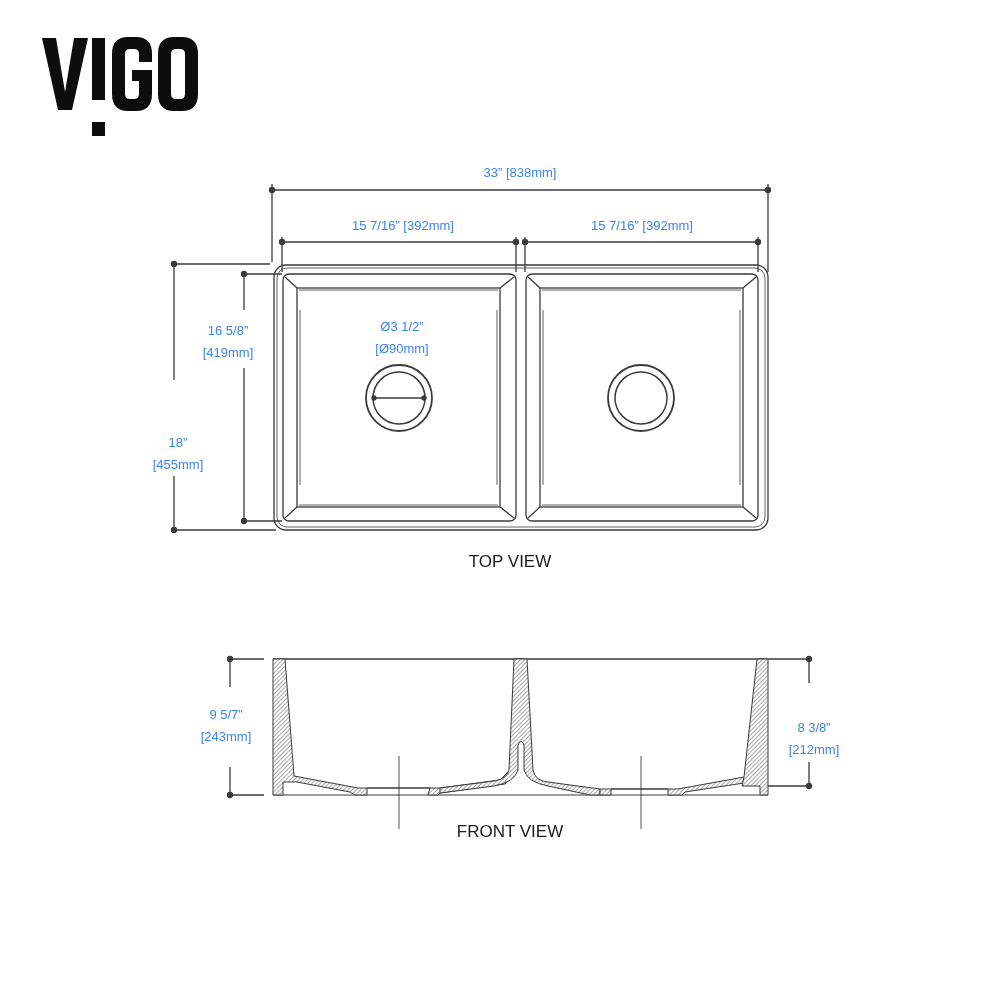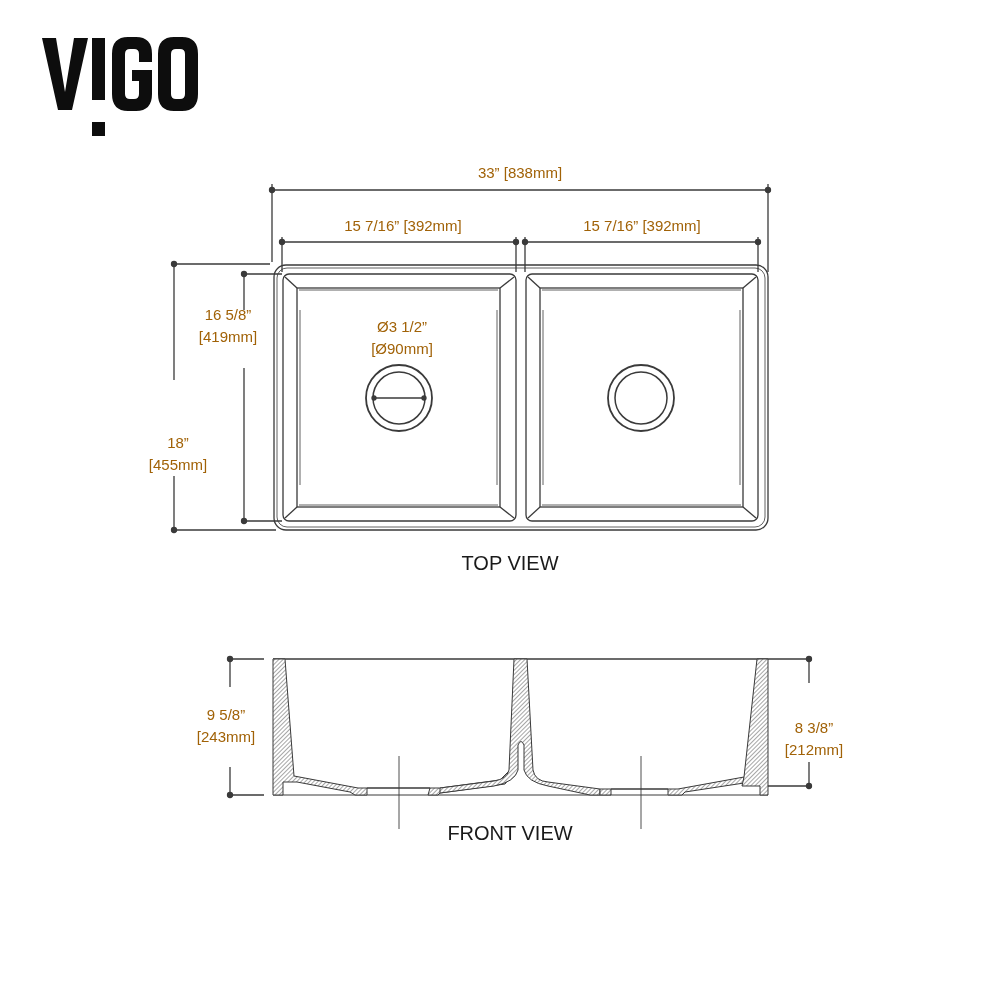--- a/index.html
+++ b/index.html
@@ -1,22 +1,22 @@
 <!DOCTYPE html>
 <html><head>
 <meta charset="utf-8">
 <style>
   html, body { margin:0; padding:0; background:#ffffff; }
   body { width:1000px; height:1000px; position:relative; overflow:hidden;
          font-family:"Liberation Sans", sans-serif; color:#1a1a1a; }
   svg#drawing { position:absolute; left:0; top:0; }
-  .lbl { position:absolute; font-size:15px; line-height:22px; color:#a16207;
+  .lbl { position:absolute; font-size:13px; line-height:22px; color:#3b82f6;
          white-space:nowrap; text-align:center; background:#ffffff; }
   .lbl span { display:block; }
-  .view-title { position:absolute; font-size:20px; color:#1a1a1a; text-align:center; white-space:nowrap; }
+  .view-title { position:absolute; font-size:17px; color:#1a1a1a; text-align:center; white-space:nowrap; }
   .logo { position:absolute; left:40px; top:34px; width:160px; height:104px; }
 </style>
 </head>
 <body>
 
 <div class="logo">
   <svg width="160" height="104" viewBox="0 0 160 104">
 
     <polygon points="2,4 16,4 25,58 34,4 48,4 32,76 18,76" fill="#0d0d0d"></polygon>
 
@@ -172,31 +172,31 @@
 <div class="lbl" style="left:318px; top:215px; width:170px;">
   <span>15 7/16” [392mm]</span>
 </div>
 <div class="lbl" style="left:557px; top:215px; width:170px;">
   <span>15 7/16” [392mm]</span>
 </div>
 <div class="lbl" style="left:134px; top:384px; width:88px;margin-top:48px;">
   <span>18”</span>
   <span>[455mm]</span>
 </div>
-<div class="lbl" style="left:184px; top:304px; width:88px; background:transparent;">
+<div class="lbl" style="left:184px; top:320px; width:88px; background:transparent;">
   <span>16 5/8”</span>
   <span>[419mm]</span>
 </div>
 <div class="lbl" style="left:354px; top:316px; width:96px; background:transparent;">
   <span>Ø3 1/2”</span>
   <span>[Ø90mm]</span>
 </div>
 <div class="view-title" style="left:440px; top:552px; width:140px;">TOP VIEW</div>
 
 <div class="lbl" style="left:182px; top:704px; width:88px;">
-  <span>9 5/8”</span>
+  <span>9 5/7”</span>
   <span>[243mm]</span>
 </div>
 <div class="lbl" style="left:770px; top:704px; width:88px;margin-top:13px;">
   <span>8 3/8”</span>
   <span>[212mm]</span>
 </div>
 <div class="view-title" style="left:430px; top:822px; width:160px;">FRONT VIEW</div>
 
 </body></html>

